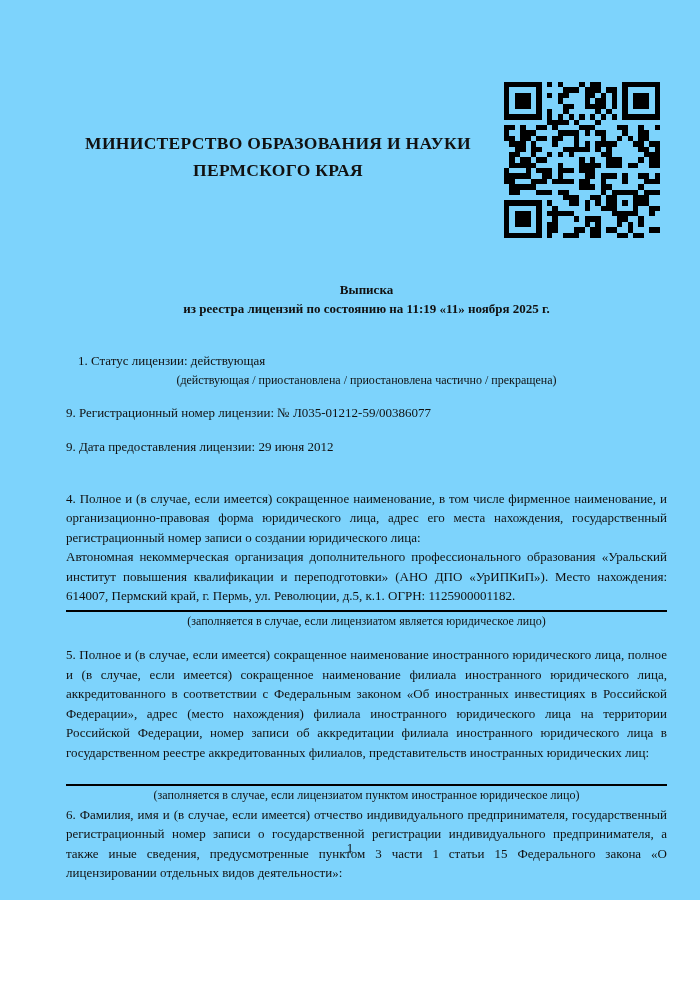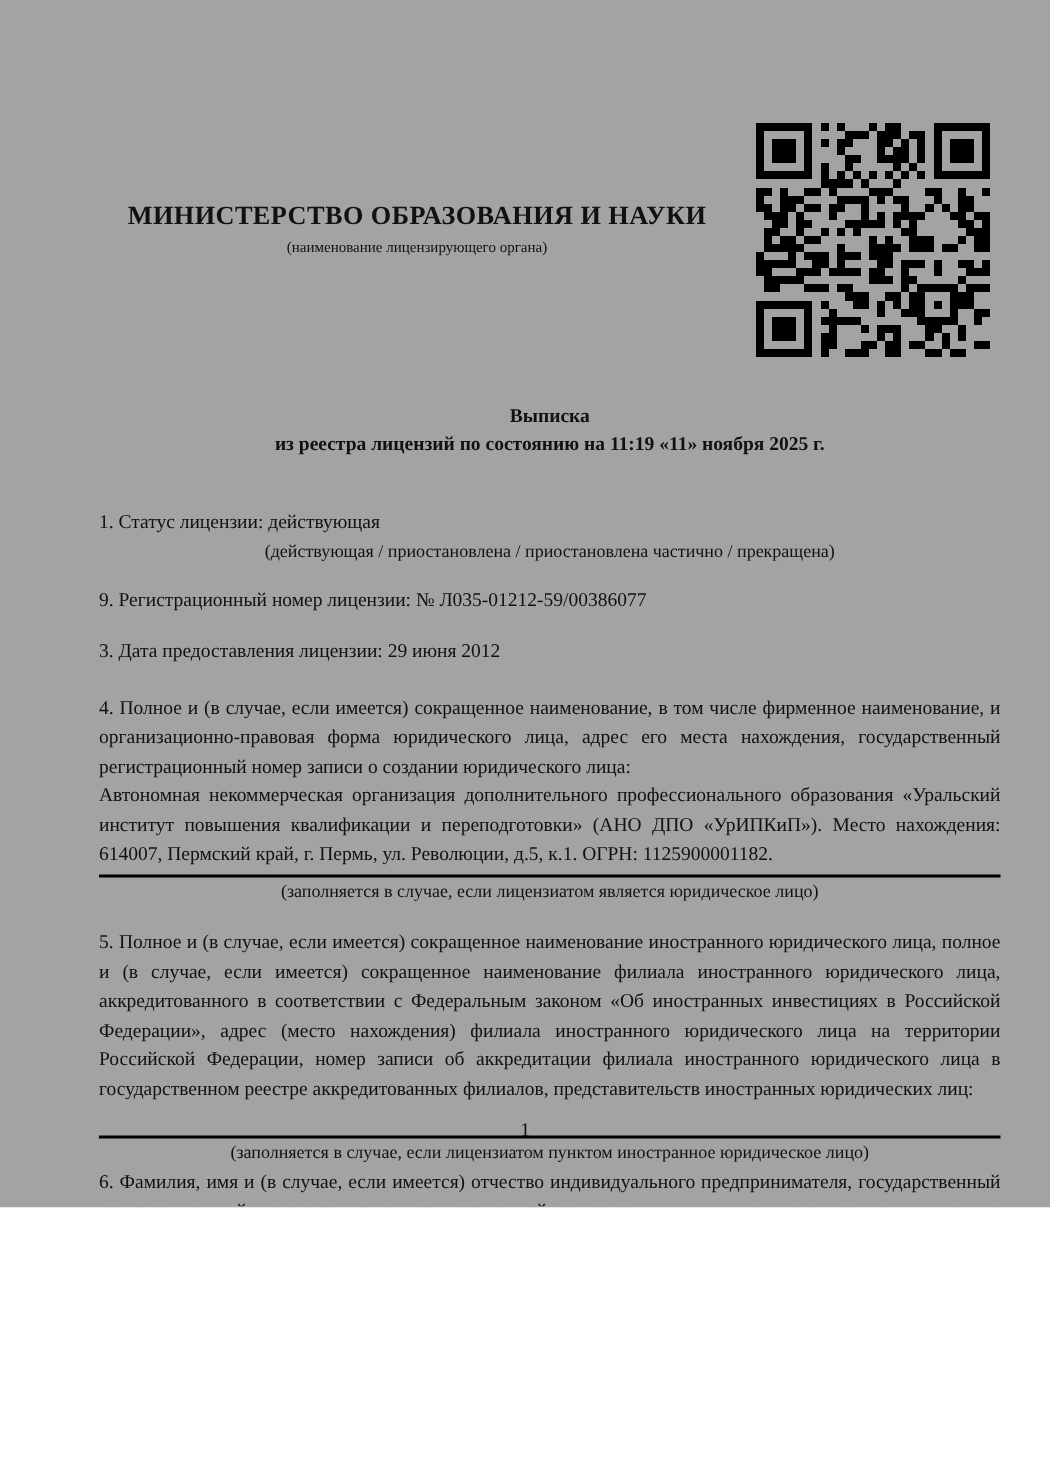--- a/index.html
+++ b/index.html
@@ -1,20 +1,20 @@
 <!DOCTYPE html>
 <html lang="ru"><head>
 <meta charset="utf-8">
 <style>
   html, body { margin: 0; padding: 0; background: #ffffff; }
   .page {
     position: relative;
     width: 700px;
-    height: 805px;
-    background: #a3a3a3;
+    height: 900px;
+    background: #7dd3fc;
     color: #111111;
     font-family: "Liberation Serif", "DejaVu Serif", serif;
     font-size: 13px;
     overflow: hidden;
   }
   .qr {
     position: absolute;
     top: 82px;
     right: 40px;
     width: 156px;
@@ -55,24 +55,24 @@
   .caption {
     font-size: 12px;
     text-align: center;
     line-height: 14px;
     margin-top: 2px;
   }
   .rule {
     border-top: 2px solid #000;
     height: 0;
   }
-  .mt-sec1 { margin-top: 33px; }
+  .mt-sec1 { margin-top: 33px; margin-left: 12px; }
   .mt-sec2 { margin-top: 16px; }
   .mt-sec3 { margin-top: 15px; }
-  .mt-sec4 { margin-top: 18px; }
+  .mt-sec4 { margin-top: 32px; }
   .mt-rule-tight { margin-top: 4px; }
   .mt-sec5 { margin-top: 17px; }
   .mt-rule-gap1 { margin-top: 21px; }
   .mt-sec6 { margin-top: 3px; }
   .mt-rule-gap2 { margin-top: 26px; }
   .mt-sec7 { margin-top: 19px; }
 
   .page-number {
     position: absolute;
     bottom: 44px;
@@ -494,22 +494,22 @@
         <rect x="21" y="28" width="1" height="1"></rect>
         <rect x="22" y="28" width="1" height="1"></rect>
         <rect x="24" y="28" width="1" height="1"></rect>
         <rect x="25" y="28" width="1" height="1"></rect>
       </svg>
     </div>
 
   <div class="header">
     <div class="ministry">
       <div>МИНИСТЕРСТВО ОБРАЗОВАНИЯ И НАУКИ</div>
-    </div>
-    <div class="header-caption">(наименование лицензирующего органа)</div>
+      <div>ПЕРМСКОГО КРАЯ</div>
+    </div>
   </div>
 
   <div class="content">
 
     <div class="doc-title">
       <div>Выписка</div>
       <div>из реестра лицензий по состоянию на 11:19 «11» ноября 2025 г.</div>
     </div>
 
     <div class="line-item mt-sec1">
@@ -517,21 +517,21 @@
       <span>действующая</span>
     </div>
     <div class="caption">(действующая / приостановлена / приостановлена частично / прекращена)</div>
 
     <div class="line-item mt-sec2">
       <span>9. Регистрационный номер лицензии:</span>
       <span>№ Л035-01212-59/00386077</span>
     </div>
 
     <div class="line-item mt-sec3">
-      <span>3. Дата предоставления лицензии:</span>
+      <span>9. Дата предоставления лицензии:</span>
       <span>29 июня 2012</span>
     </div>
 
     <div class="para mt-sec4">
       <span>4. Полное и (в случае, если имеется) сокращенное наименование, в том числе фирменное наименование, и организационно-правовая форма юридического лица, адрес его места нахождения, государственный регистрационный номер записи о создании юридического лица:</span><br>
       <span>Автономная некоммерческая организация дополнительного профессионального образования «Уральский институт повышения квалификации и переподготовки» (АНО ДПО «УрИПКиП»). Место нахождения: 614007, Пермский край, г. Пермь, ул. Революции, д.5, к.1. ОГРН: 1125900001182.</span>
     </div>
     <div class="rule mt-rule-tight"></div>
     <div class="caption">(заполняется в случае, если лицензиатом является юридическое лицо)</div>
 

